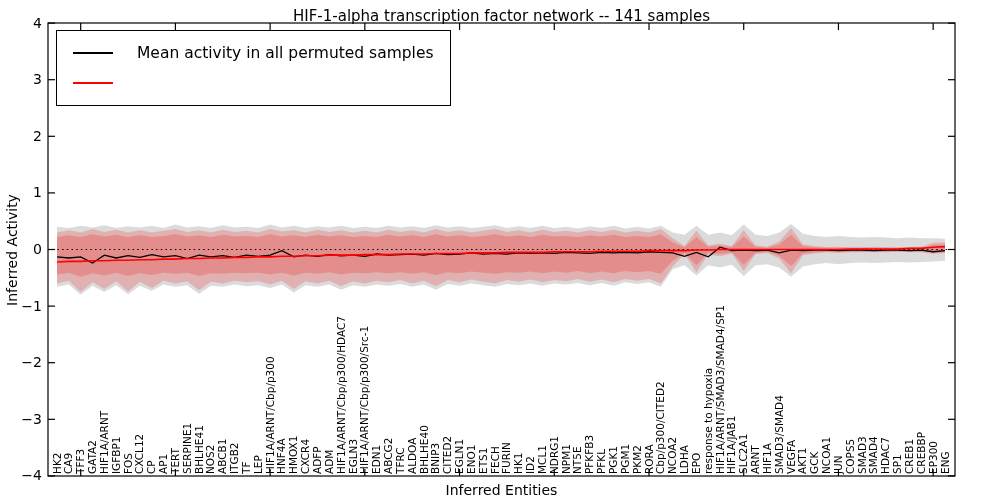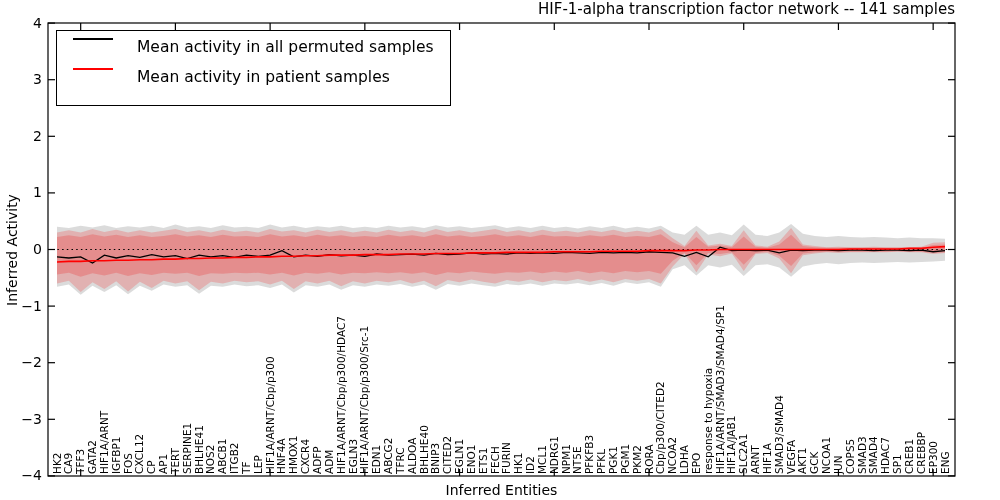--- a/index.html
+++ b/index.html
@@ -1,24 +1,24 @@
 <!DOCTYPE html>
 <html><head>
 <meta charset="utf-8">
 <style>
   html,body{margin:0;padding:0;background:#ffffff;width:1000px;height:500px;overflow:hidden;}
   body{font-family:"DejaVu Sans","Liberation Sans",sans-serif;color:#000;}
   .fig{position:relative;width:1000px;height:500px;background:#fff;}
-  .title{position:absolute;top:0;left:48px;width:907px;text-align:right;font-size:15px;}
+  .title{position:absolute;top:7px;left:48px;width:907px;text-align:center;font-size:15px;}
   .ylabel{position:absolute;left:12px;top:250px;transform:translate(-50%,-50%) rotate(-90deg);white-space:nowrap;font-size:14px;}
   .xlabel{position:absolute;top:482px;left:48px;width:907px;text-align:center;font-size:14px;}
   .ytick{position:absolute;left:0;width:42px;text-align:right;font-size:14px;line-height:17px;}
   .xcat{position:absolute;transform:rotate(-90deg);transform-origin:0 0;font-size:10.5px;line-height:11px;white-space:nowrap;}
   .legend{position:absolute;left:56px;top:30px;border:1.6px solid #000;background:#fff;padding:7px 16px 7px 16px;}
-  .lrow{display:flex;align-items:flex-start;height:30px;}
+  .lrow{display:flex;align-items:center;height:30px;}
   .lsample{display:inline-block;width:40px;height:2px;margin-right:24px;flex:0 0 auto;}
   .llabel{font-size:15.5px;white-space:nowrap;}
   svg{position:absolute;left:0;top:0;}
 </style>
 </head>
 <body>
 
 <div class="fig">
   <div class="title">HIF-1-alpha transcription factor network -- 141 samples</div>
   <div class="ylabel">Inferred Activity</div>
@@ -162,16 +162,15 @@
       <div class="xcat" style="left: 939.5px; top: 474px;">ENG</div>
     </div>
 
   <div class="legend">
     <div class="lrow">
       <span class="lsample" style="background: rgb(0, 0, 0);"></span>
       <span class="llabel">Mean activity in all permuted samples</span>
     </div>
     <div class="lrow">
       <span class="lsample" style="background: rgb(255, 0, 0);"></span>
-      <span class="llabel">Mean activity in patient samples</span>
     </div>
   </div>
 </div>
 
 </body></html>

